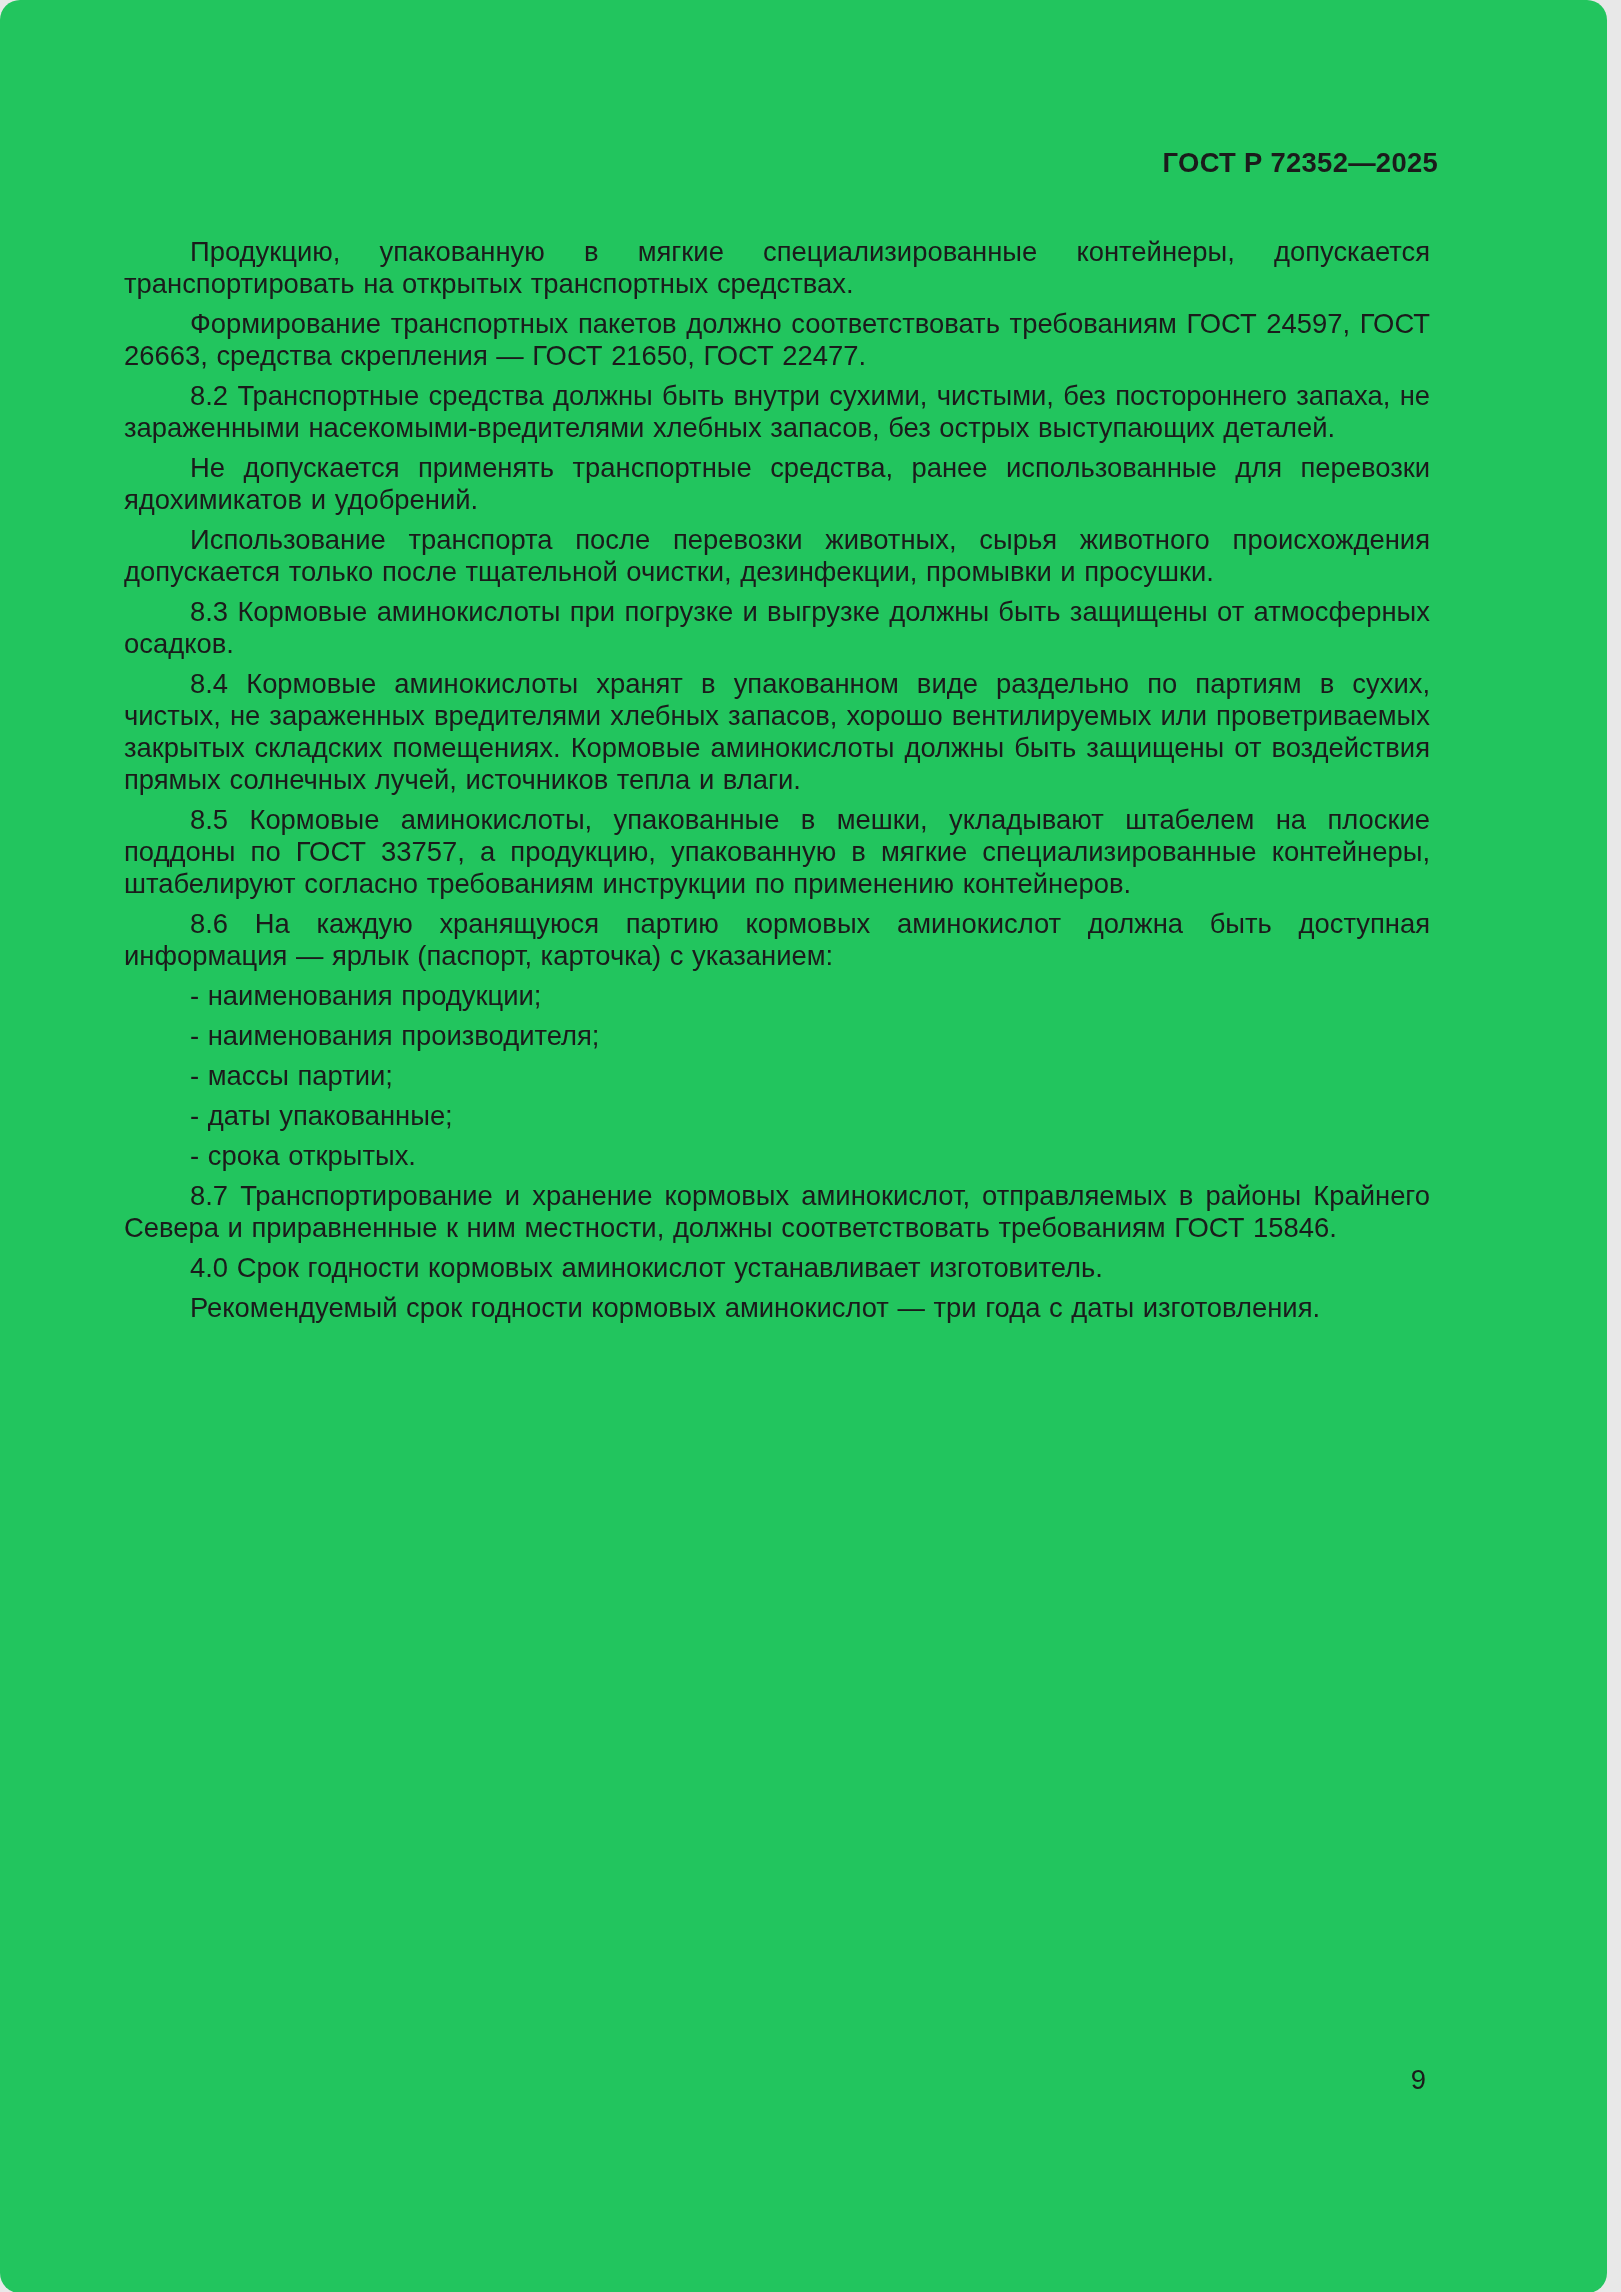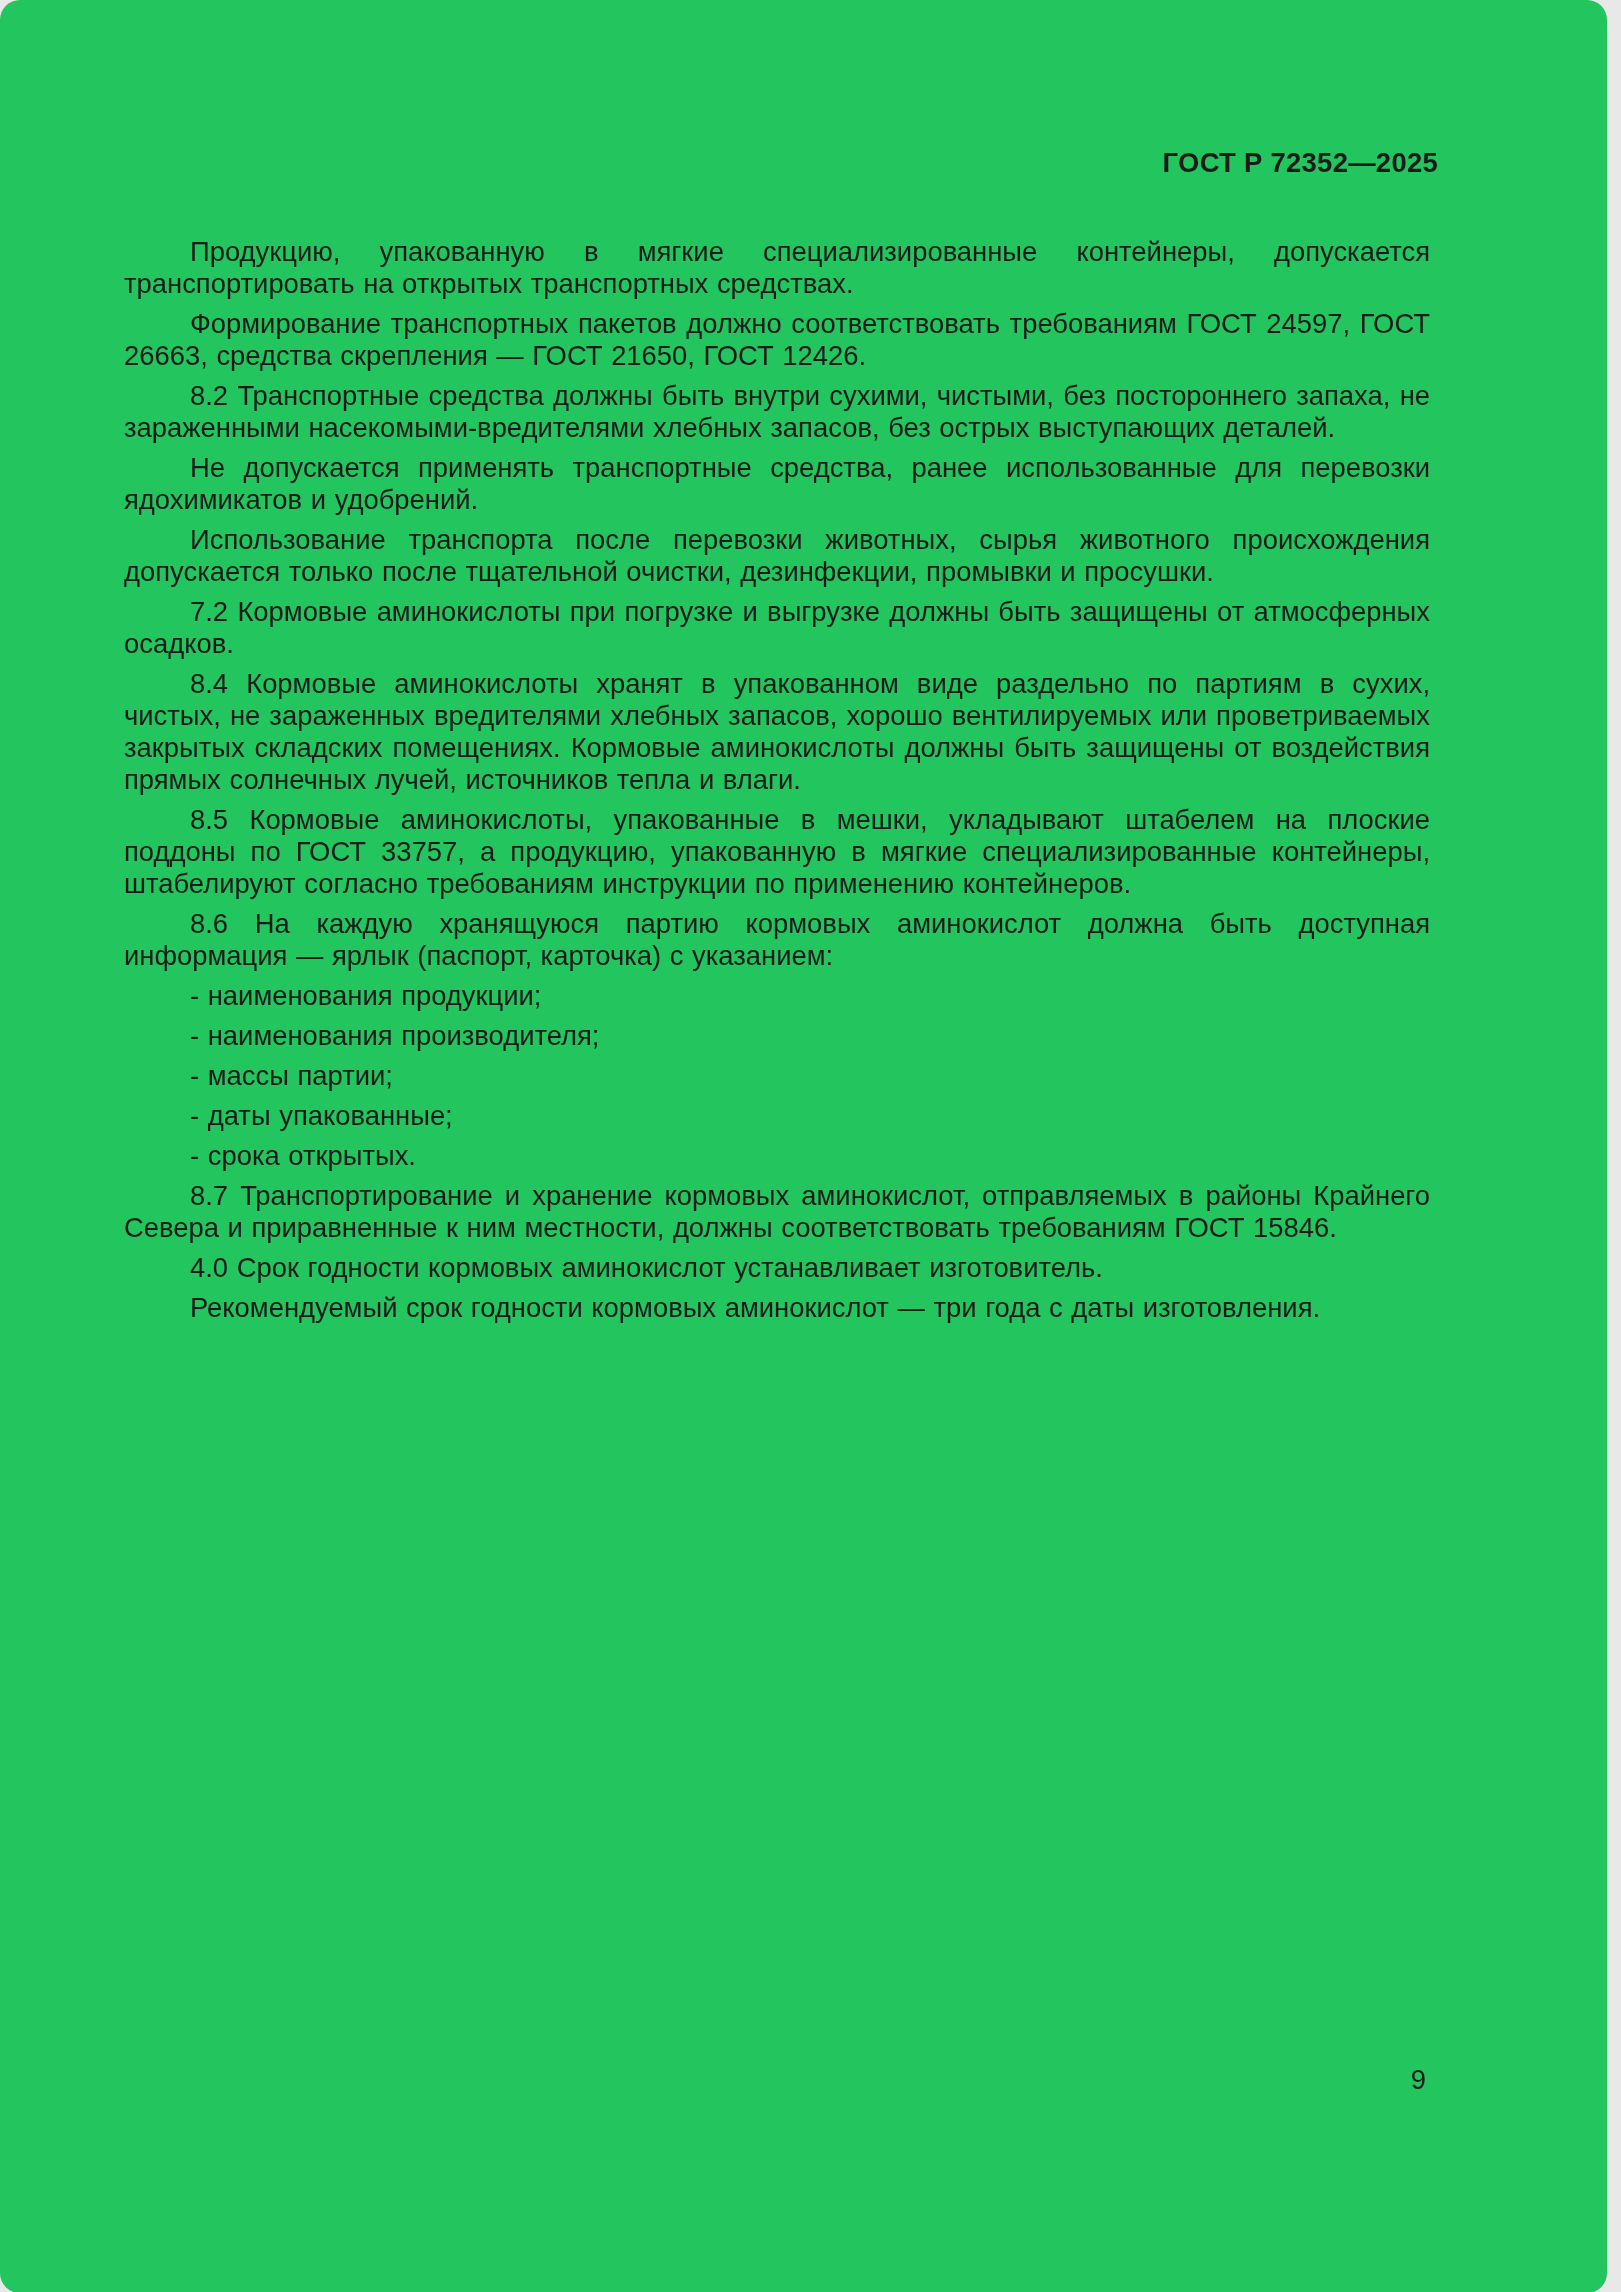--- a/index.html
+++ b/index.html
@@ -55,25 +55,25 @@
 </style>
 </head>
 <body>
 
 <div class="page">
 
   <div class="doc-header">ГОСТ Р 72352—2025</div>
 
   <div class="content" id="content">
       <p>Продукцию, упакованную в мягкие специализированные контейнеры, допускается транспортировать на открытых транспортных средствах.</p>
-      <p>Формирование транспортных пакетов должно соответствовать требованиям ГОСТ 24597, ГОСТ 26663, средства скрепления — ГОСТ 21650, ГОСТ 12426.</p>
+      <p>Формирование транспортных пакетов должно соответствовать требованиям ГОСТ 24597, ГОСТ 26663, средства скрепления — ГОСТ 21650, ГОСТ 22477.</p>
       <p>8.2 Транспортные средства должны быть внутри сухими, чистыми, без постороннего запаха, не зараженными насекомыми-вредителями хлебных запасов, без острых выступающих деталей.</p>
       <p>Не допускается применять транспортные средства, ранее использованные для перевозки ядохимикатов и удобрений.</p>
       <p>Использование транспорта после перевозки животных, сырья животного происхождения допускается только после тщательной очистки, дезинфекции, промывки и просушки.</p>
-      <p>7.2 Кормовые аминокислоты при погрузке и выгрузке должны быть защищены от атмосферных осадков.</p>
+      <p>8.3 Кормовые аминокислоты при погрузке и выгрузке должны быть защищены от атмосферных осадков.</p>
       <p>8.4 Кормовые аминокислоты хранят в упакованном виде раздельно по партиям в сухих, чистых, не зараженных вредителями хлебных запасов, хорошо вентилируемых или проветриваемых закрытых складских помещениях. Кормовые аминокислоты должны быть защищены от воздействия прямых солнечных лучей, источников тепла и влаги.</p>
       <p>8.5 Кормовые аминокислоты, упакованные в мешки, укладывают штабелем на плоские поддоны по ГОСТ 33757, а продукцию, упакованную в мягкие специализированные контейнеры, штабелируют согласно требованиям инструкции по применению контейнеров.</p>
       <p>8.6 На каждую хранящуюся партию кормовых аминокислот должна быть доступная информация — ярлык (паспорт, карточка) с указанием:</p>
       <p>- наименования продукции;</p>
       <p>- наименования производителя;</p>
       <p>- массы партии;</p>
       <p>- даты упакованные;</p>
       <p>- срока открытых.</p>
       <p>8.7 Транспортирование и хранение кормовых аминокислот, отправляемых в районы Крайнего Севера и приравненные к ним местности, должны соответствовать требованиям ГОСТ 15846.</p>
       <p>4.0 Срок годности кормовых аминокислот устанавливает изготовитель.</p>

